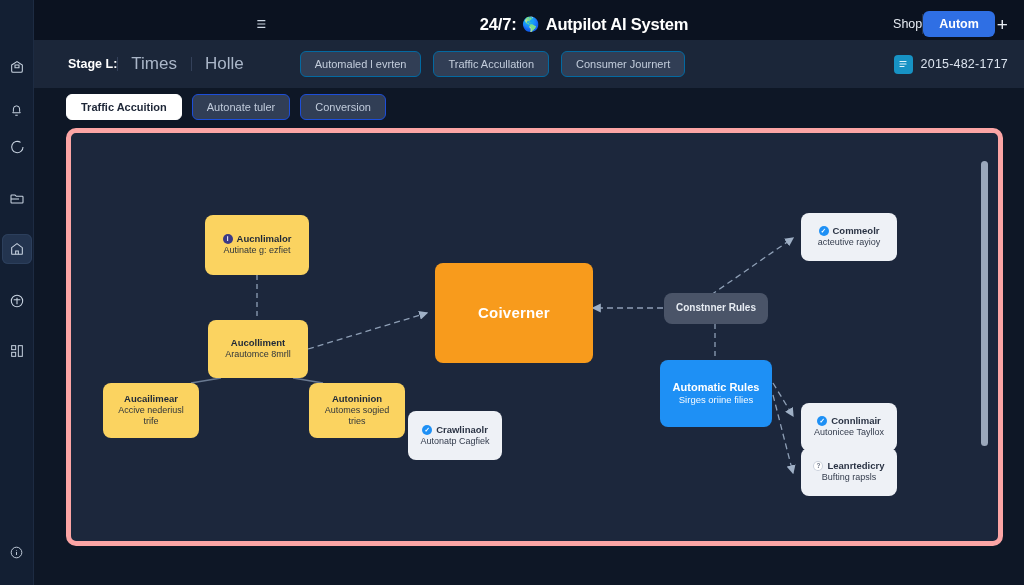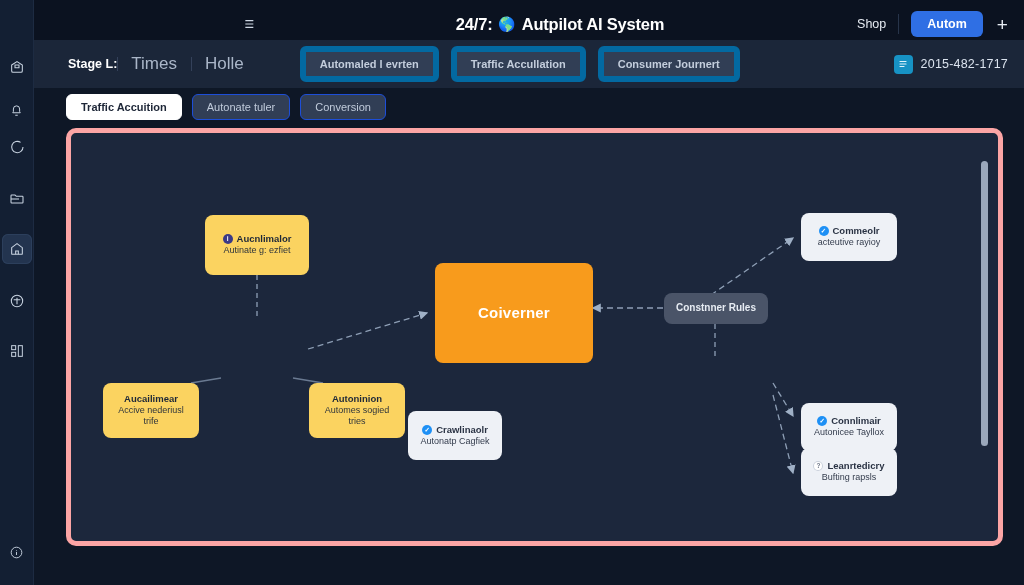--- a/index.html
+++ b/index.html
@@ -48,21 +48,21 @@
   }
   #topbar-title {
     font-size: 16.5px; font-weight: 700; color: #ffffff;
     letter-spacing: -0.2px;
     display: flex; align-items: center; gap: 6px;
     white-space: nowrap;
   }
   .globe-emoji { font-size: 14px; line-height: 1; }
   #topbar-right {
     margin-left: auto;
-    display: flex; align-items: center; gap: 12px;
+    display: flex; align-items: center; gap: 0;
   }
   #shop-link { font-size: 12.5px; color: #e6ebf2; }
   .v-divider { width:1px; height:20px; background:#27344a; }
   #autom-btn {
     background: #2f6fe4; color: #ffffff;
     font-size: 12.5px; font-weight: 600;
     padding: 6px 16px; border-radius: 6px;
     border: none;
   }
   #plus-btn { color:#e6ebf2; font-size: 19px; line-height:1; padding: 0 2px; }
@@ -83,24 +83,23 @@
   }
   .sub-tab + .sub-tab::before,
   #stage-label + .sub-tab::before {
     content:""; position:absolute; left:0; top:50%;
     transform:translateY(-50%);
     width:1px; height:14px; background:#34415a;
   }
   #subbar-pills { display:flex; gap:12px; margin-left: 42px; }
   .pill {
     font-size: 11px; color:#c3cddc;
-    background:#313e55; border:6px solid #0369a1;
+    background:#313e55; border:1px solid #0369a1;
     border-radius: 6px; padding: 6px 14px;
     white-space: nowrap;
-    font-weight: bold;
   }
   #subbar-right {
     margin-left: auto; display:flex; align-items:center; gap:8px;
   }
   #doc-badge {
     width:19px; height:19px; border-radius:4px;
     background:#1792c4;
     display:flex; align-items:center; justify-content:center;
   }
   #ref-number { font-size:12.5px; color:#dbe3ee; letter-spacing:0.2px; }
@@ -339,20 +338,24 @@
     </svg>
 
     <div class="node yellow" style="left:134px;top:82px;width:104px;height:60px;">
       <div class="n-row">
         <span class="badge-dot navy">i</span>
         <span class="n-title">Aucnlimalor</span>
       </div>
       <span class="n-sub">Autinate g: ezfiet</span>
     </div>
 
+    <div class="node yellow" style="left:137px;top:187px;width:100px;height:58px;">
+      <span class="n-title">Aucolliment</span>
+      <span class="n-sub">Arautomce 8mrll</span>
+    </div>
 
     <div class="node yellow" style="left:32px;top:250px;width:96px;height:55px;">
       <span class="n-title">Aucailimear</span>
       <span class="n-sub">Accive nederiusl trife</span>
     </div>
 
     <div class="node yellow" style="left:238px;top:250px;width:96px;height:55px;">
       <span class="n-title">Autoninion</span>
       <span class="n-sub">Automes sogied tries</span>
     </div>
@@ -366,20 +369,24 @@
     </div>
 
     <div class="node orange" style="left:364px;top:130px;width:158px;height:100px;">
       <span class="n-title">Coiverner</span>
     </div>
 
     <div class="node grey" style="left:593px;top:160px;width:104px;height:31px;">
       <span class="n-title">Constnner Rules</span>
     </div>
 
+    <div class="node blue" style="left:589px;top:227px;width:112px;height:67px;">
+      <span class="n-title">Automatic Rules</span>
+      <span class="n-sub">Sirges oriine filies</span>
+    </div>
 
     <div class="node white" style="left:730px;top:80px;width:96px;height:48px;">
       <div class="n-row">
         <span class="badge-dot blue">✓</span>
         <span class="n-title">Commeolr</span>
       </div>
       <span class="n-sub">acteutive rayioy</span>
     </div>
 
     <div class="node white" style="left:730px;top:258px;width:96px;height:48px;margin-top:12px;">

